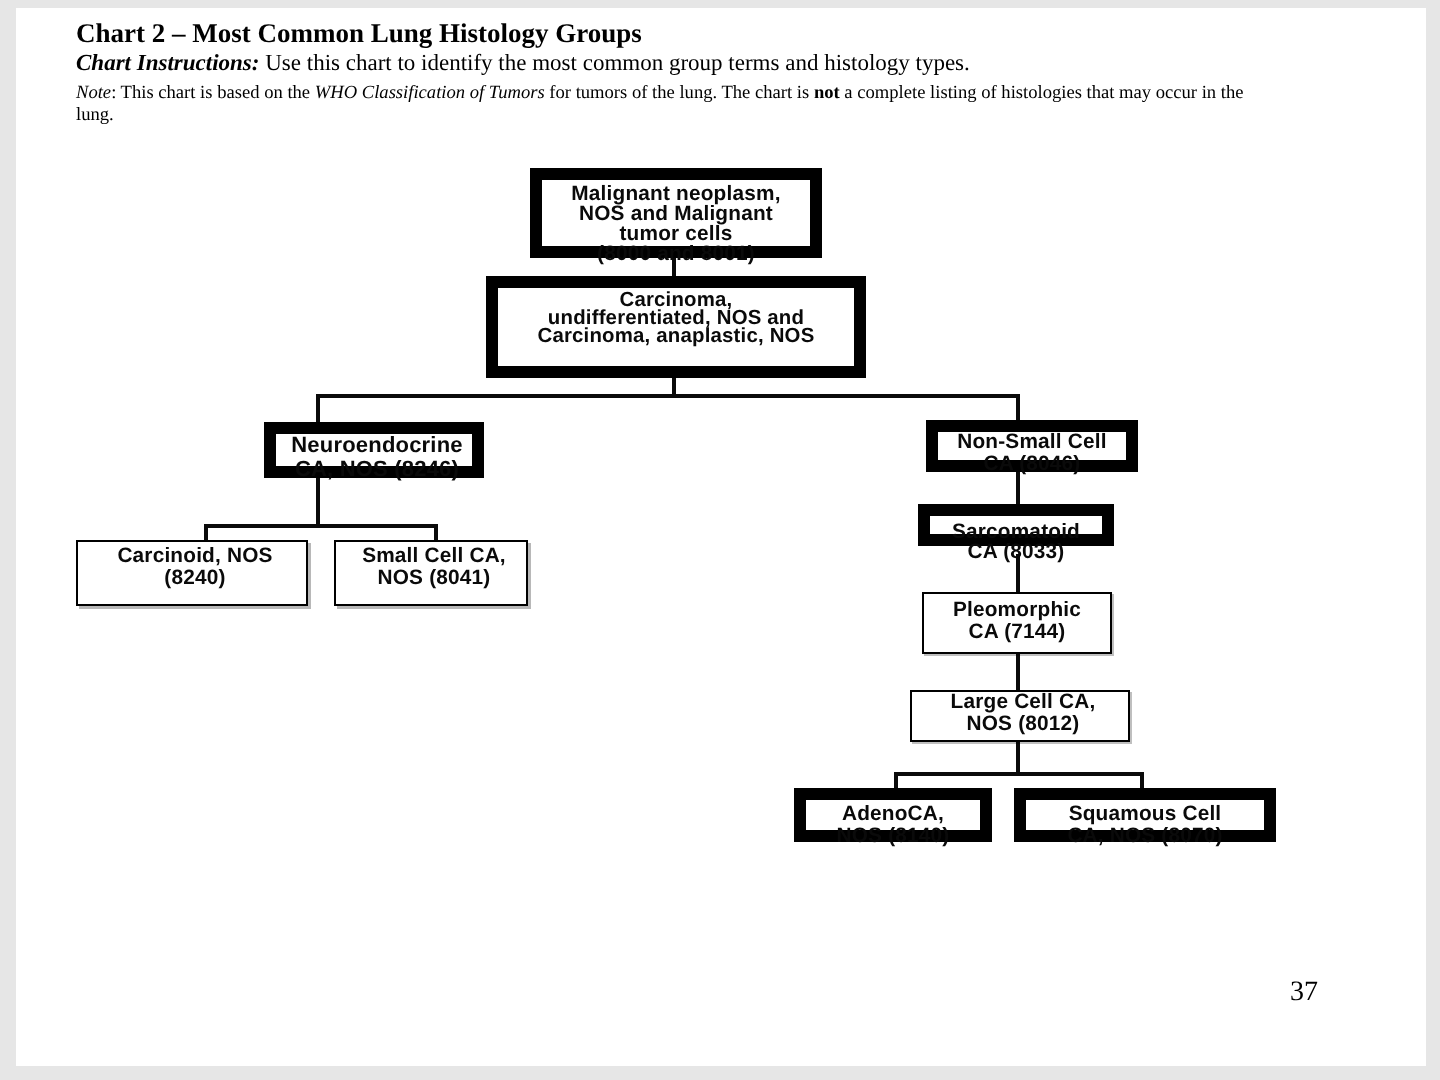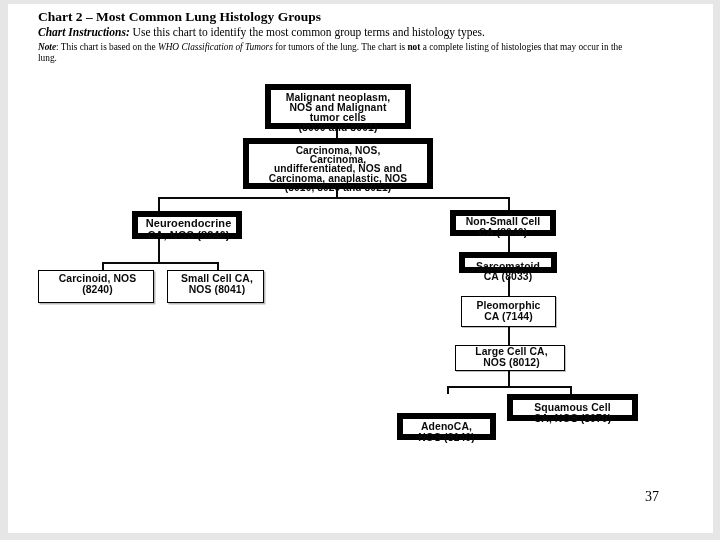--- a/index.html
+++ b/index.html
@@ -10,49 +10,49 @@
     color:#000;
   }
   .slide{position:absolute;left:8px;top:4px;width:705px;height:529px;background:#ffffff;}
 
   
   .header{position:absolute;left:38px;top:9px;width:650px;}
   .title{font-weight:bold;font-size:13.5px;line-height:15px;}
   .instructions{font-size:11.5px;line-height:13px;margin-top:2px;}
   .instructions .lbl{font-weight:bold;font-style:italic;}
   .note{font-size:9.3px;line-height:11px;margin-top:3px;}
-  .note .lbl{font-weight:bold;font-style:italic;margin-top:40px;}
+  .note .lbl{font-weight:normal;font-style:italic;margin-top:40px;}
   .note .it{font-style:italic;}
   .note .bd{font-weight:bold;}
 
   
   .node{
     position:absolute;box-sizing:border-box;background:#fff;
     border:6px solid #000000;
     font-family:"Liberation Sans",sans-serif;font-weight:bold;
     font-size:10.4px;color:#0a0a0a;letter-spacing:.1px;
   }
   .node .ln{white-space:nowrap;}
   .ctr{text-align:center;}
   .lft{text-align:center;padding-left:3px;}
 
   #n-malignant   {left:265px;top:84px; width:146px;height:45px;line-height:9.9px;padding-top:3px;}
   #n-carcinoma   {left:243px;top:138px;width:190px;height:51px;line-height:9.2px;padding-top:2px;font-size:10.2px;}
   #n-neuro       {left:132px;top:211px;width:110px;height:28px;line-height:11.5px;padding-top:1px;font-size:11px;}
-  #n-nonsmall    {left:450px;top:210px;width:106px;height:26px;line-height:10.6px;padding-top:1px;}
+  #n-nonsmall    {left:463px;top:210px;width:106px;height:26px;line-height:10.6px;padding-top:1px;}
   #n-carcinoid   {left:38px; top:270px;width:116px;height:33px;line-height:11px;padding-top:2px;
                   border-width:1.5px;box-shadow:1.5px 1.5px 0 rgba(0,0,0,.28);}
   #n-smallcell   {left:167px;top:270px;width:97px; height:33px;line-height:11px;padding-top:2px;
                   border-width:1.5px;box-shadow:1.5px 1.5px 0 rgba(0,0,0,.28);}
   #n-sarcomatoid {left:459px;top:252px;width:98px; height:21px;line-height:10.2px;padding-top:4px;}
   #n-pleomorphic {left:461px;top:296px;width:95px; height:31px;line-height:11px;padding-top:3px;
                   border-width:1.25px;box-shadow:1px 1px 0 rgba(0,0,0,.25);}
   #n-largecell   {left:455px;top:345px;width:110px;height:26px;line-height:10.6px;padding-top:1px;
                   border-width:1.5px;box-shadow:1px 1px 0 rgba(0,0,0,.25);}
-  #n-adeno       {left:397px;top:394px;width:99px; height:27px;line-height:11px;padding-top:2px;margin-top:19px;}
+  #n-adeno       {left:397px;top:394px;width:99px; height:27px;line-height:11px;padding-top:2px;}
   #n-squamous    {left:507px;top:394px;width:131px;height:27px;line-height:11px;padding-top:2px;}
 
   
   .cline{position:absolute;background:#0a0a0a;}
   #c-v1 {left:336px;top:129px;width:2px;height:10px;}
   #c-v2 {left:336px;top:189px;width:2px;height:9px;}
   #c-h1 {left:158px;top:197px;width:352px;height:2px;}
   #c-v3 {left:158px;top:199px;width:2px;height:12px;}
   #c-v4 {left:508px;top:199px;width:2px;height:11px;}
   #c-v5 {left:158px;top:239px;width:2px;height:24px;}
@@ -99,25 +99,23 @@
 <div class="cline" id="c-v13"></div>
 
 <div class="node ctr" id="n-malignant">
   <div class="ln">Malignant neoplasm,</div>
   <div class="ln">NOS and Malignant</div>
   <div class="ln">tumor cells</div>
   <div class="ln">(8000 and 8001)</div>
 </div>
 
 <div class="node ctr" id="n-carcinoma">
-  <div class="ln">Carcinoma, NOS,</div>
   <div class="ln">Carcinoma,</div>
   <div class="ln">undifferentiated, NOS and</div>
   <div class="ln">Carcinoma, anaplastic, NOS</div>
-  <div class="ln">(8010, 8020 and 8021)</div>
 </div>
 
 <div class="node lft" id="n-neuro">
   <div class="ln">Neuroendocrine</div>
   <div class="ln">CA, NOS (8246)</div>
 </div>
 
 <div class="node ctr" id="n-nonsmall">
   <div class="ln">Non-Small Cell</div>
   <div class="ln">CA (8046)</div>

